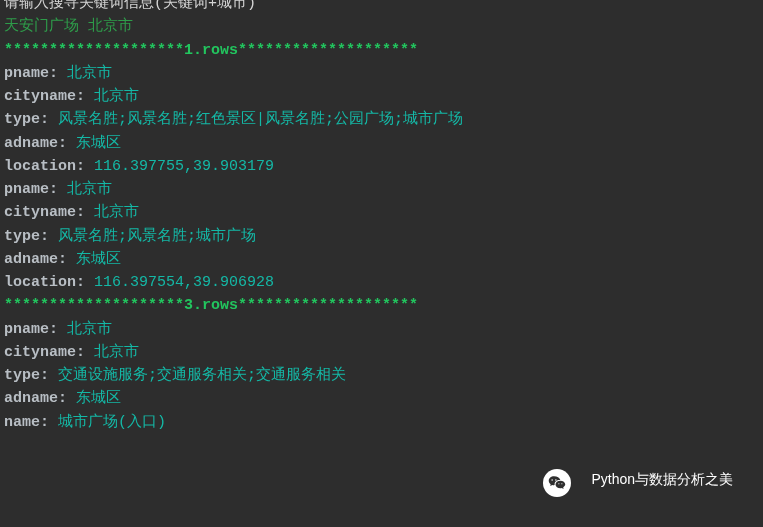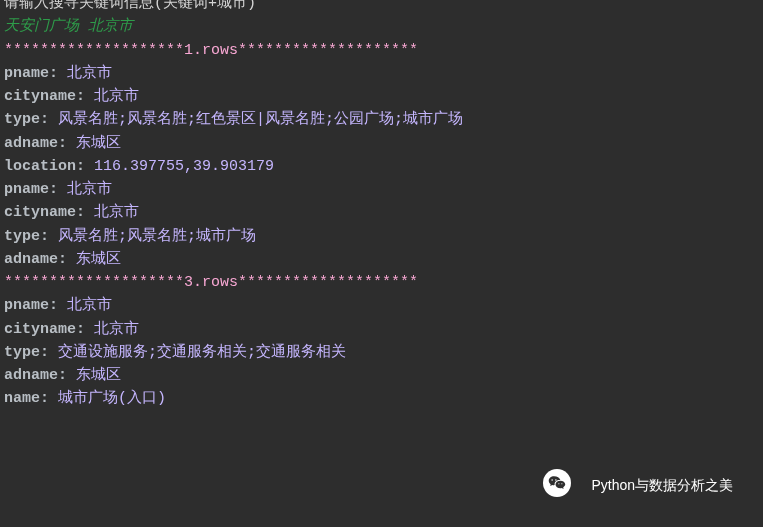--- a/index.html
+++ b/index.html
@@ -23,39 +23,39 @@
     }
     .cut-line {
       color: #d4d4d4;
       margin-top: -8px;
     }
     .prompt-line {
       color: #d4d4d4;
     }
     .input-line {
       color: #2e9c4a;
-      font-style: italic;
     }
     .key {
       color: #b8bec4;
       font-weight: bold;
       font-family: Liberation Mono, monospace;
     }
     .val {
-      color: #c4b5fd;
+      color: #14b8a6;
     }
     .row-header {
-      color: #f9a8d4;
+      color: #22c55e;
+      font-weight: bold;
     }
     .watermark {
       position: absolute;
       bottom: 30px;
       right: 30px;
       display: flex;
-      align-items: flex-end;
+      align-items: flex-start;
       gap: 20px;
     }
     .wm-icon {
       width: 28px;
       height: 28px;
       background: #fff;
       border-radius: 50%;
       display: flex;
       align-items: center;
       justify-content: center;
@@ -80,20 +80,21 @@
   <div class="line"><span class="key">pname:</span> <span class="val">北京市</span></div>
   <div class="line"><span class="key">cityname:</span> <span class="val">北京市</span></div>
   <div class="line"><span class="key">type:</span> <span class="val">风景名胜;风景名胜;红色景区|风景名胜;公园广场;城市广场</span></div>
   <div class="line"><span class="key">adname:</span> <span class="val">东城区</span></div>
   <div class="line"><span class="key">location:</span> <span class="val">116.397755,39.903179</span></div>
 
   <div class="line"><span class="key">pname:</span> <span class="val">北京市</span></div>
   <div class="line"><span class="key">cityname:</span> <span class="val">北京市</span></div>
   <div class="line"><span class="key">type:</span> <span class="val">风景名胜;风景名胜;城市广场</span></div>
   <div class="line"><span class="key">adname:</span> <span class="val">东城区</span></div>
+  <div class="line"><span class="key">location:</span> <span class="val">116.397554,39.906928</span></div>
 
   <div class="line row-header">********************3.rows********************</div>
   <div class="line"><span class="key">pname:</span> <span class="val">北京市</span></div>
   <div class="line"><span class="key">cityname:</span> <span class="val">北京市</span></div>
   <div class="line"><span class="key">type:</span> <span class="val">交通设施服务;交通服务相关;交通服务相关</span></div>
   <div class="line"><span class="key">adname:</span> <span class="val">东城区</span></div>
   <div class="line"><span class="key">name:</span> <span class="val">城市广场(入口)</span></div>
 </div>
 
 <div class="watermark">

